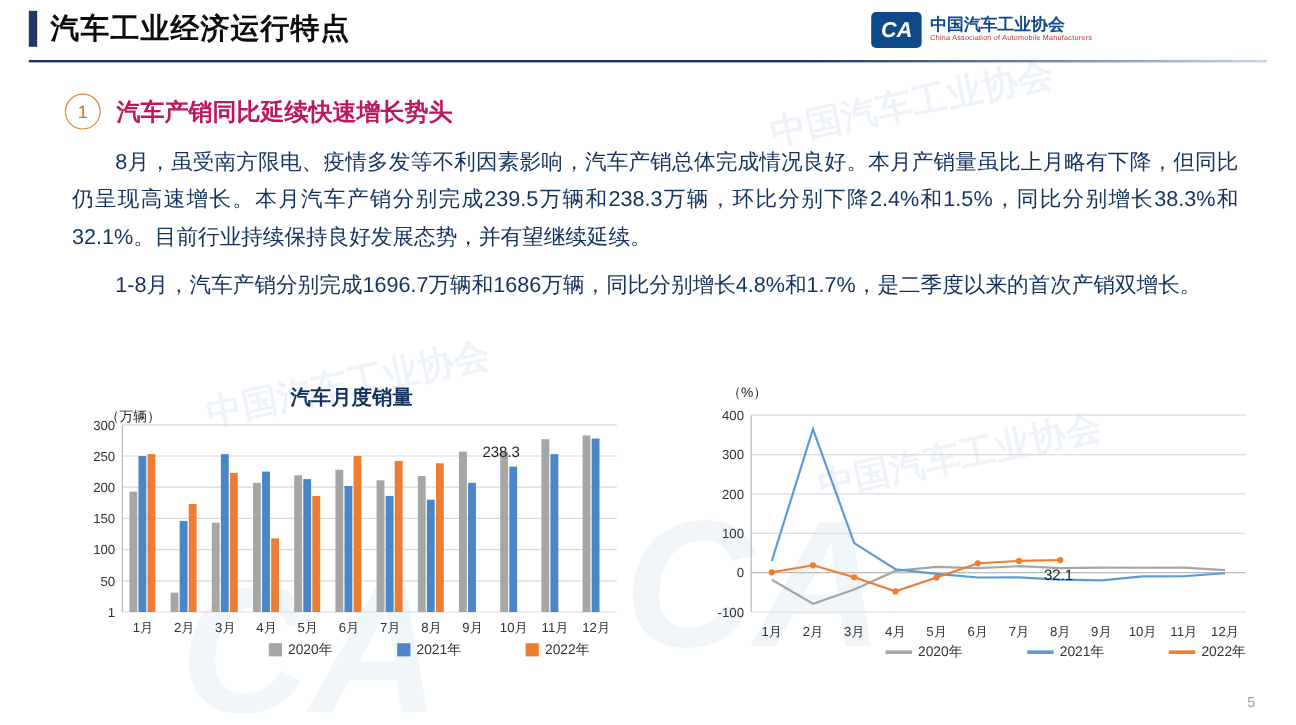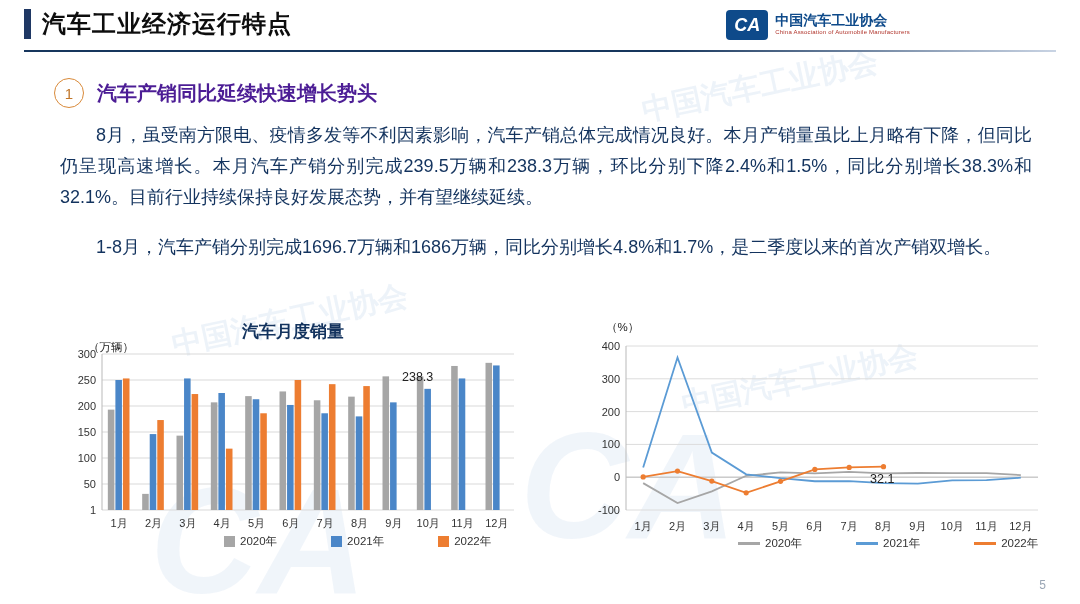--- a/index.html
+++ b/index.html
@@ -41,29 +41,29 @@
   .logo-cn{font-size:14px;font-weight:bold;color:#0e4a8a;line-height:15px;}
   .logo-en{font-size:6px;color:#b0332a;letter-spacing:.2px;line-height:9px;}
 
   
   .sec-head{position:absolute;left:54px;top:78px;display:flex;align-items:center;}
   .sec-num{
     width:28px;height:28px;border-radius:50%;border:1.6px solid #d98a3a;
     color:#c0762a;font-size:15px;display:flex;align-items:center;justify-content:center;
     margin-right:13px;
   }
-  .sec-title{font-size:20px;font-weight:bold;color:#4c1d95;}
+  .sec-title{font-size:20px;font-weight:bold;color:#be185d;}
 
   
   .para{
     position:absolute;left:60px;width:972px;
     font-size:18px;line-height:31px;color:#13335e;text-align:justify;
   }
   #p1{top:120px;text-indent:2em;}
-  #p2{top:232px;text-indent:2em;}
+  #p2{top:222px;text-indent:2em;}
 
   
   .chart-wrap{position:absolute;}
   .chart-title{
     position:absolute;font-size:17px;font-weight:bold;color:#13335e;
     white-space:nowrap;
   }
   .unit{
     position:absolute;font-size:11.5px;color:#222;white-space:nowrap;
   }

